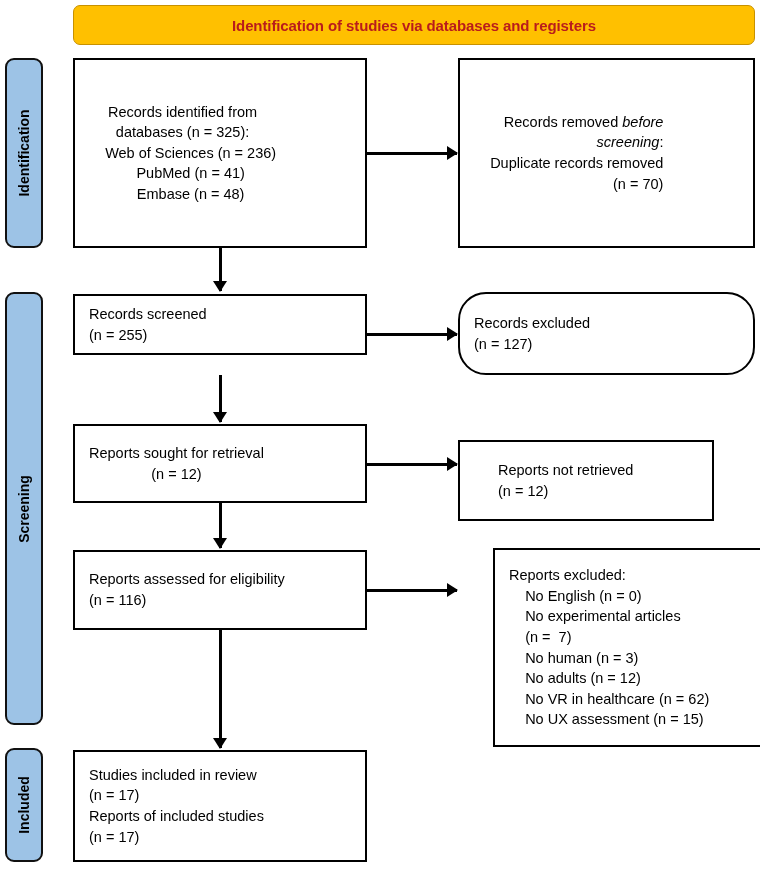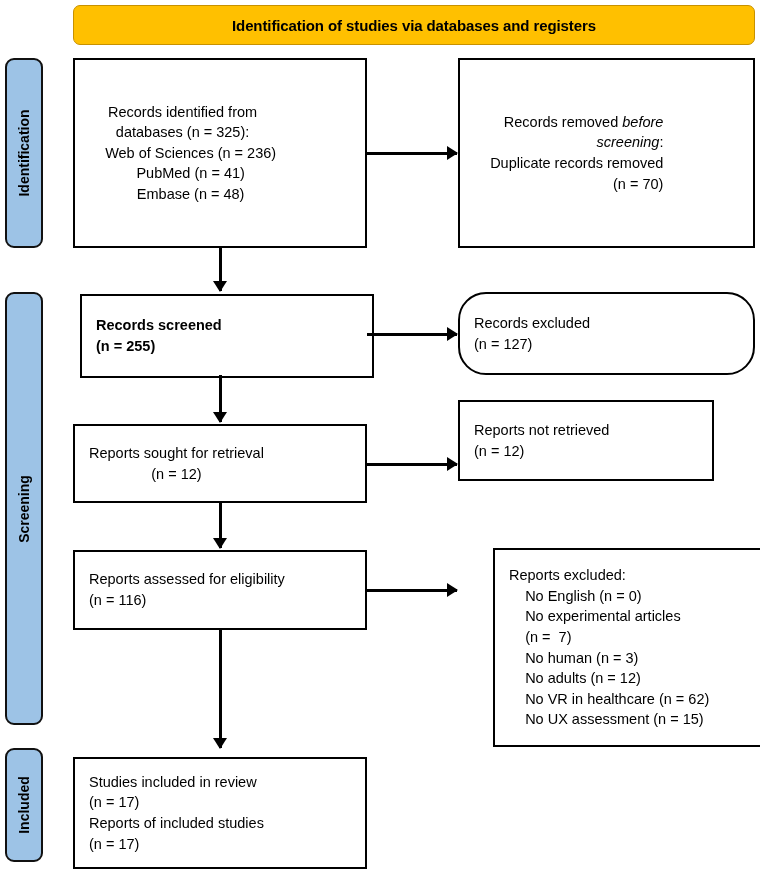--- a/index.html
+++ b/index.html
@@ -22,21 +22,21 @@
     width:682px; height:40px;
     background:var(--banner-bg,#FFC000);
     border:1.5px solid #C79100;
     border-radius:7px;
     display:flex; align-items:center; justify-content:center;
     box-sizing:border-box;
   }
   .phase-banner-label{
     font-size:15px;
     font-weight:bold;
-    color:#000000;
+    color:#b91c1c;
     letter-spacing:-0.1px;
     text-align:center;
     line-height:1;
   }
 
   
   .stage-bar{
     position:absolute;
     left:5px;
     width:38px;
@@ -138,57 +138,57 @@
   </div>
 
   <div class="pbox" style="left:458px; top:58px; width:297px; height:190px;text-align:right;">
     <div class="pbox-text">
       <span>Records removed </span><em>before</em><br><em>screening</em><span>:</span><span>
     Duplicate records removed
 (n = 70)</span>
     </div>
   </div>
 
-  <div class="pbox" style="left:80px; top:294px; width:294px; height:84px;font-weight:bold;">
+  <div class="pbox" style="left:73px; top:294px; width:294px; height:61px;">
     <div class="pbox-text">Records screened
 (n = 255)</div>
   </div>
 
   <div class="pbox" style="left:458px; top:292px; width:297px; height:83px;border-radius:28px;">
     <div class="pbox-text">Records excluded
 (n = 127)</div>
   </div>
 
   <div class="pbox" style="left:73px; top:424px; width:294px; height:79px;text-align:center;">
     <div class="pbox-text">Reports sought for retrieval
 (n = 12)</div>
   </div>
 
-  <div class="pbox" style="left:458px; top:400px; width:256px; height:81px;">
+  <div class="pbox" style="left:458px; top:440px; width:256px; height:81px;padding-left:24px;">
     <div class="pbox-text">Reports not retrieved
 (n = 12)</div>
   </div>
 
   <div class="pbox" style="left:73px; top:550px; width:294px; height:80px;">
     <div class="pbox-text">Reports assessed for eligibility
 (n = 116)</div>
   </div>
 
   <div class="pbox" style="left:458px; top:548px; width:297px; height:199px;margin-left:35px;">
     <div class="pbox-text">Reports excluded:
     No English (n = 0)
     No experimental articles
     (n =  7)
     No human (n = 3)
     No adults (n = 12)
     No VR in healthcare (n = 62)
     No UX assessment (n = 15)</div>
   </div>
 
-  <div class="pbox" style="left:73px; top:750px; width:294px; height:112px;margin-top:7px;">
+  <div class="pbox" style="left:73px; top:750px; width:294px; height:112px;">
     <div class="pbox-text">Studies included in review
 (n = 17)
 Reports of included studies
 (n = 17)</div>
   </div>
 
   <div class="conn-v" style="left:219px; top:248px; height:43px;"></div>
   <div class="conn-v" style="left:219px; top:375px; height:47px;"></div>
   <div class="conn-v" style="left:219px; top:503px; height:45px;"></div>
   <div class="conn-v" style="left:219px; top:630px; height:118px;"></div>

